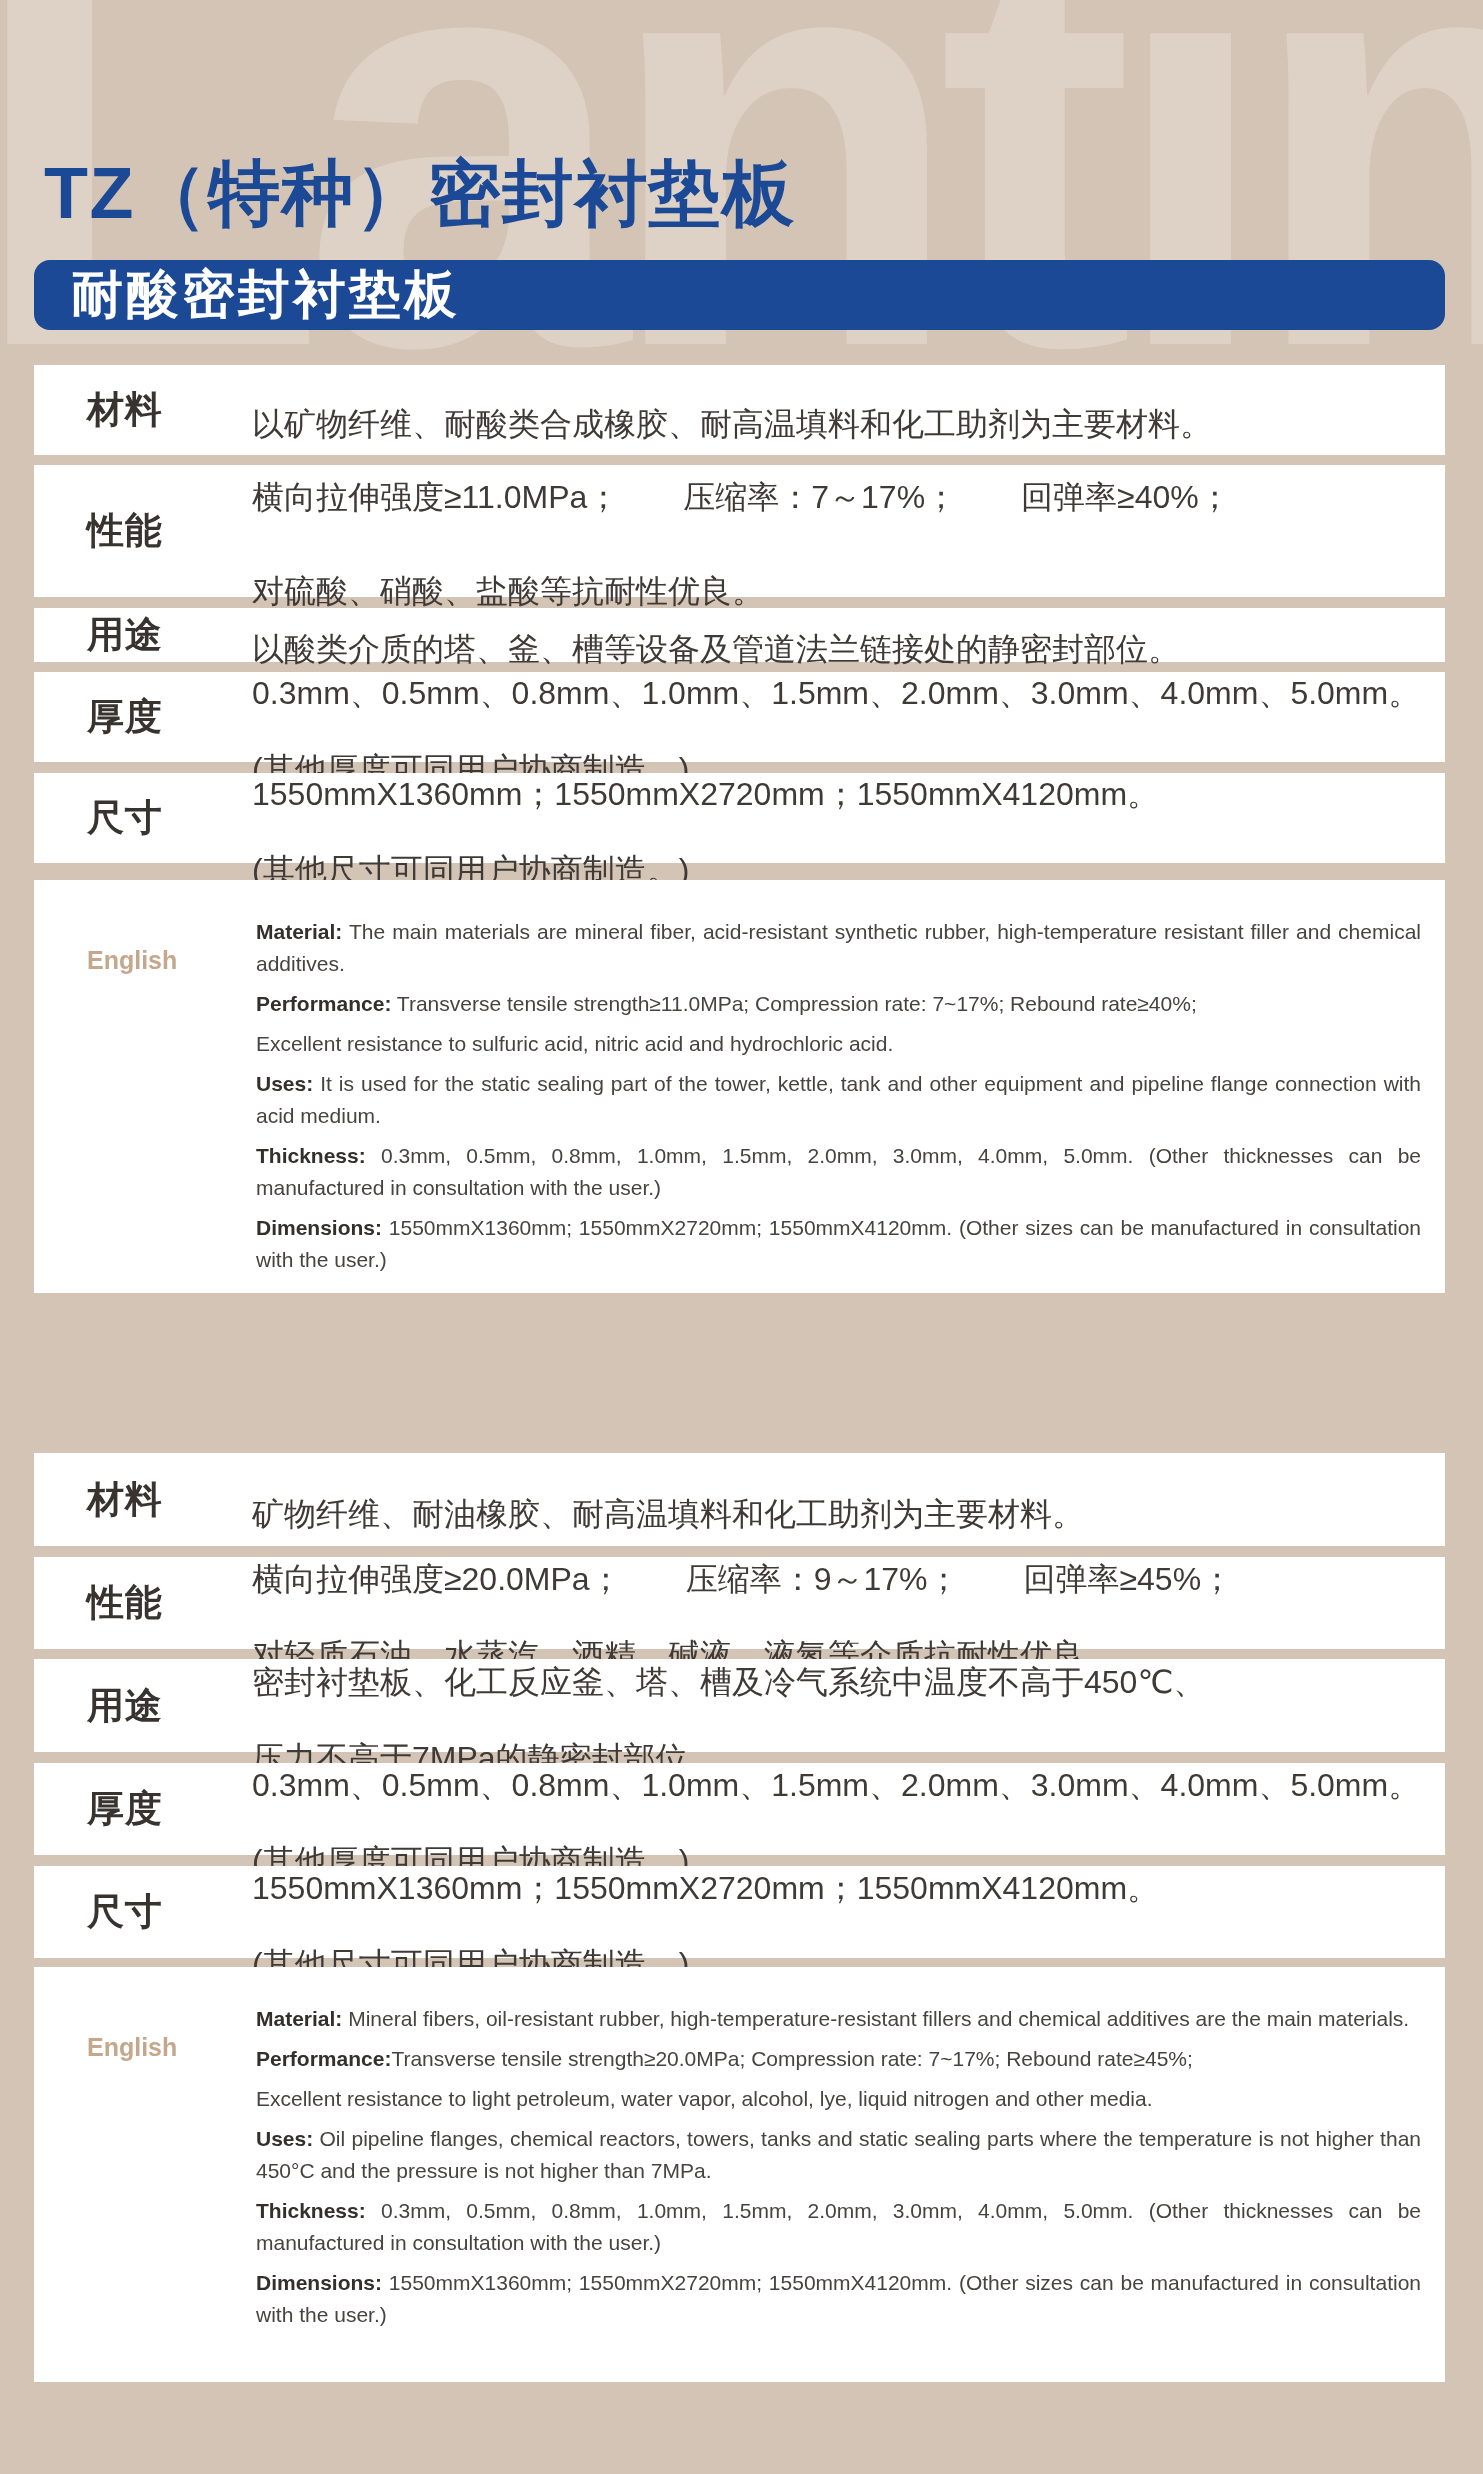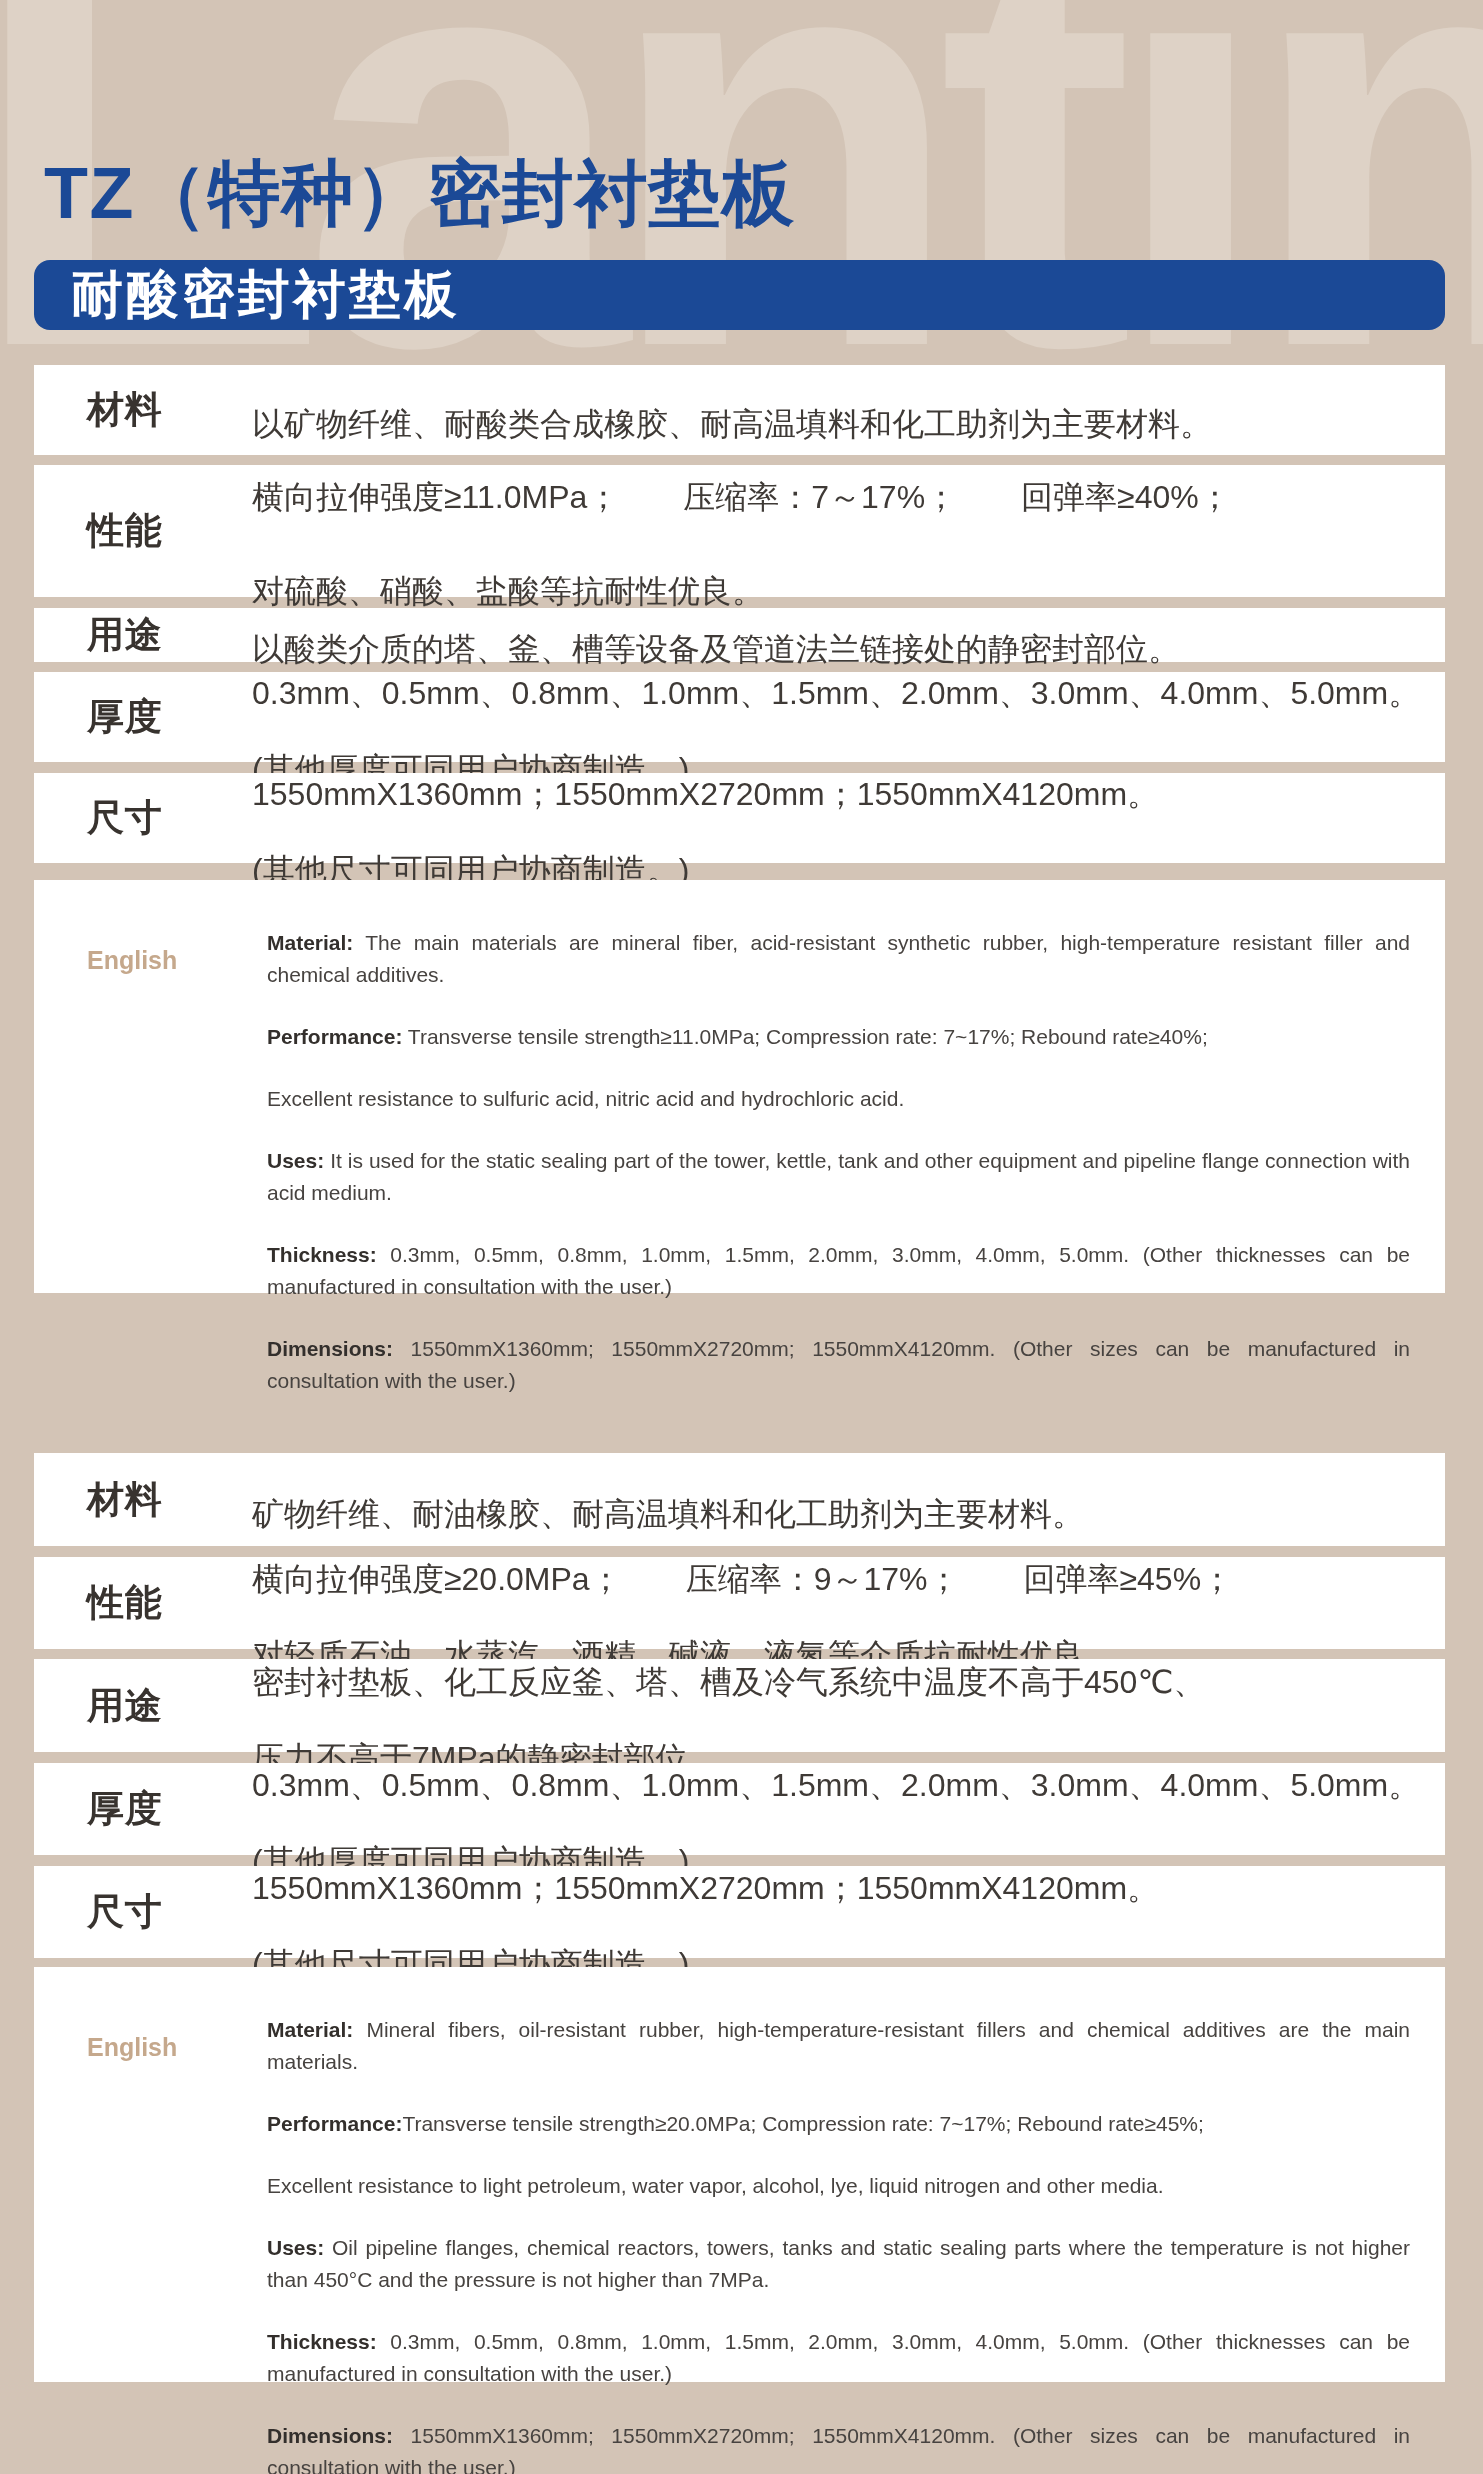--- a/index.html
+++ b/index.html
@@ -52,21 +52,21 @@
   .cline { white-space:nowrap;margin-top:28px; }
   .english-row .rlabel {
     align-items:flex-start; padding-top:66px;
     color:#c5a88c; font-size:25px; letter-spacing:0;
   }
   .epcontent {
     justify-content:flex-start;
     padding-top:32px; padding-bottom:20px;
   }
   .epara {
-    margin:15px;
+    margin:4px;
     font-size:21px; line-height:32px;
     color:#474340; text-align:justify;
   }
   .epara b { color:#332f2c; }
 </style>
 </head>
 <body>
 
 <div class="page">
 

